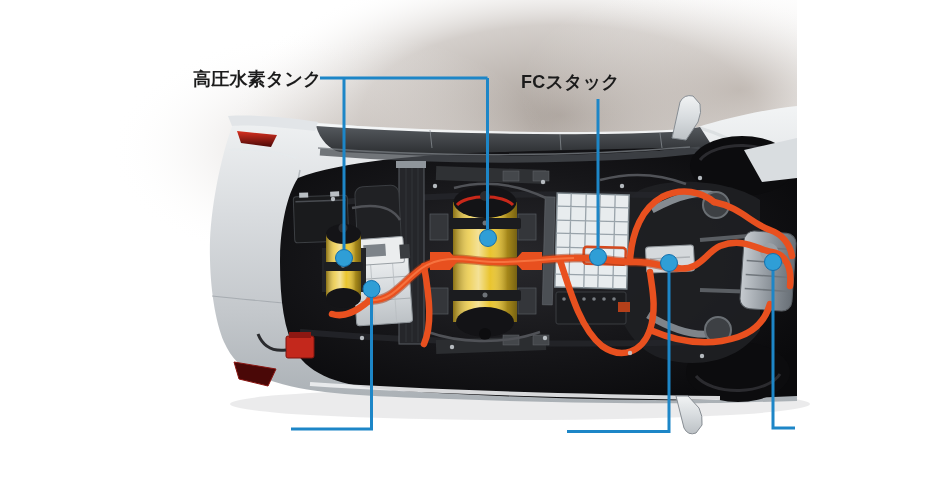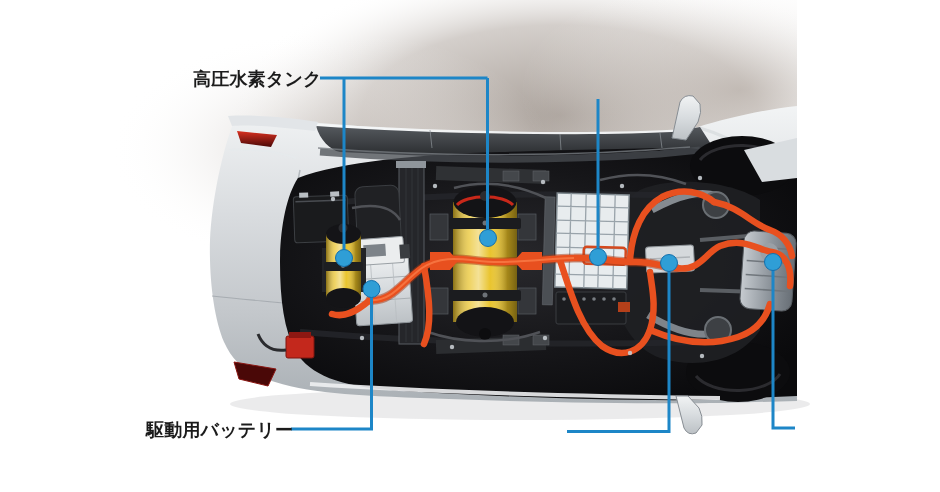--- a/index.html
+++ b/index.html
@@ -286,15 +286,15 @@
     <circle cx="344" cy="258" r="8.5"></circle>
     <circle cx="488" cy="238" r="8.5"></circle>
     <circle cx="598" cy="257" r="8.5"></circle>
     <circle cx="371.5" cy="289" r="8.5"></circle>
     <circle cx="669" cy="263" r="8.5"></circle>
     <circle cx="773" cy="262" r="8.5"></circle>
   </g>
 </svg>
 
 <div class="callout-label" style="left:193px; top:68px;">高圧水素タンク</div>
-<div class="callout-label" style="left:146px; top:419px;">駆動用バッテリー</div>
+<div class="callout-label" style="left:521px; top:71px;">FCスタック</div>
 
 </div>
 
 </body></html>

